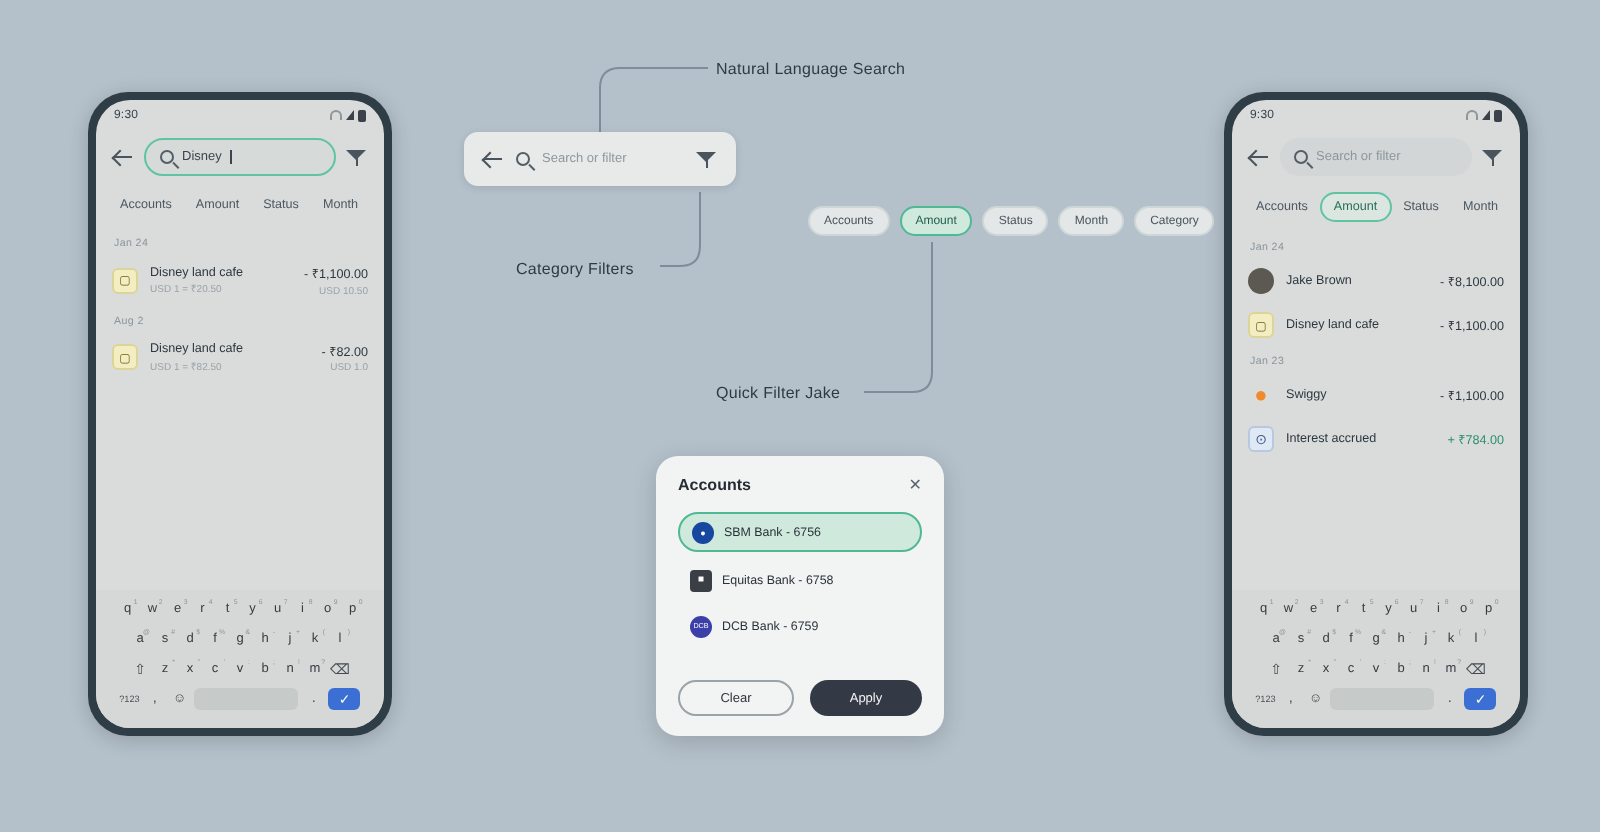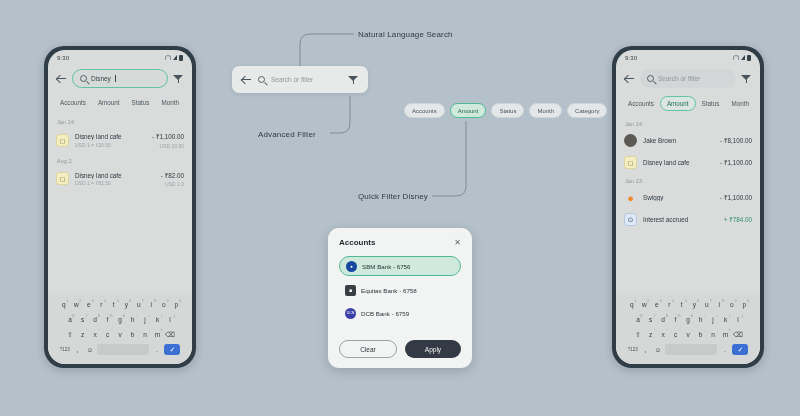--- a/index.html
+++ b/index.html
@@ -266,22 +266,22 @@
 
 <div class="canvas">
 
   <svg class="leader" width="800" height="416" style="left:0;top:0;">
     <path d="M300,78 L300,44 Q300,34 310,34 L354,34" fill="none" stroke="#7e8d99" stroke-width="1"></path>
     <path d="M330,133 L340,133 Q350,133 350,123 L350,96" fill="none" stroke="#7e8d99" stroke-width="1"></path>
     <path d="M432,196 L456,196 Q466,196 466,186 L466,121" fill="none" stroke="#7e8d99" stroke-width="1"></path>
   </svg>
 
   <div class="anno" id="anno-nl">Natural Language Search</div>
-  <div class="anno" id="anno-adv">Advanced Filter</div>
-  <div class="anno" id="anno-chips">Quick Filter Disney</div>
+  <div class="anno" id="anno-adv">Category Filters</div>
+  <div class="anno" id="anno-chips">Quick Filter Jake</div>
 
   <div class="phone" id="phone-left">
     <div class="phone-screen">
 
       <div class="statusbar">
         <span>9:30</span>
         <span class="status-icons">
           <span class="wifi-arc"></span>
           <span class="sig-tri"></span>
           <span class="bat"></span>

